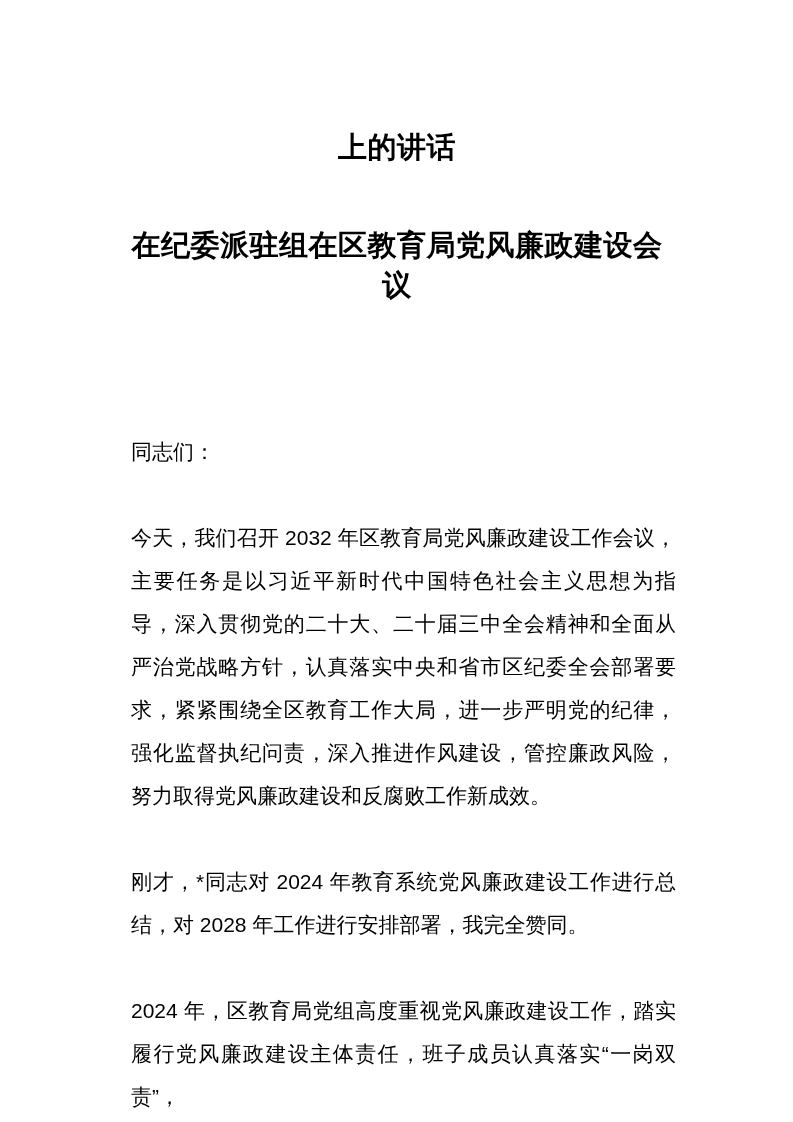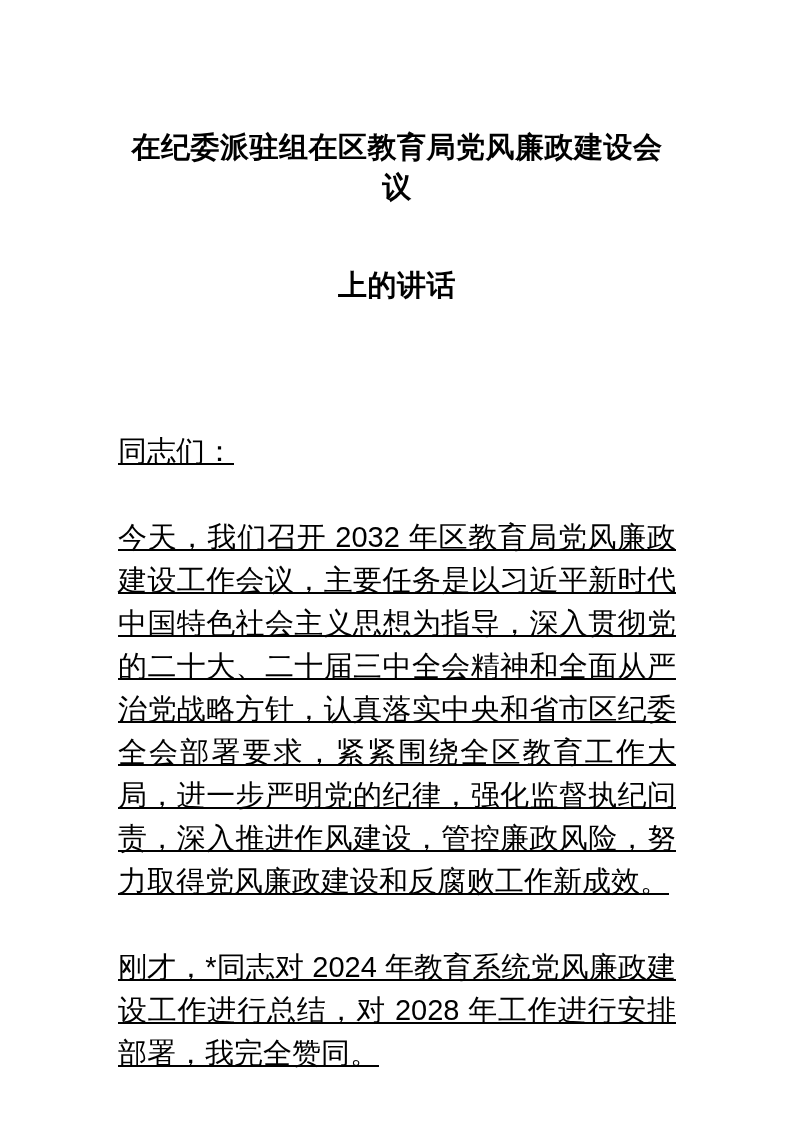--- a/index.html
+++ b/index.html
@@ -29,37 +29,37 @@
   .doc-title .title-line {
     display: block;
   }
   .doc-title .title-line + .title-line {
     margin-top: 58px;
   }
   .doc-body {
     margin-top: 125px;
   }
   .doc-body p {
-    margin: 0 0 43px 0;
-    font-size: 29px;
+    margin: 0 0 43px 13px;
+    font-size: 21px;
     line-height: 43px;
     text-align: justify;
     word-break: break-all;
-    text-decoration: underline;
   }
 </style>
 </head>
 <body>
 
 <div class="page">
 
   <h1 class="doc-title">
+    <span class="title-line">上的讲话</span>
     <span class="title-line">在纪委派驻组在区教育局党风廉政建设会议</span>
-    <span class="title-line">上的讲话</span>
   </h1>
 
   <div class="doc-body">
     <p>同志们：</p>
     <p>今天，我们召开 2032 年区教育局党风廉政建设工作会议，主要任务是以习近平新时代中国特色社会主义思想为指导，深入贯彻党的二十大、二十届三中全会精神和全面从严治党战略方针，认真落实中央和省市区纪委全会部署要求，紧紧围绕全区教育工作大局，进一步严明党的纪律，强化监督执纪问责，深入推进作风建设，管控廉政风险，努力取得党风廉政建设和反腐败工作新成效。</p>
     <p>刚才，*同志对 2024 年教育系统党风廉政建设工作进行总结，对 2028 年工作进行安排部署，我完全赞同。</p>
+    <p>2024 年，区教育局党组高度重视党风廉政建设工作，踏实履行党风廉政建设主体责任，班子成员认真落实“一岗双责”，</p>
   </div>
 
 </div>
 
 </body></html>

